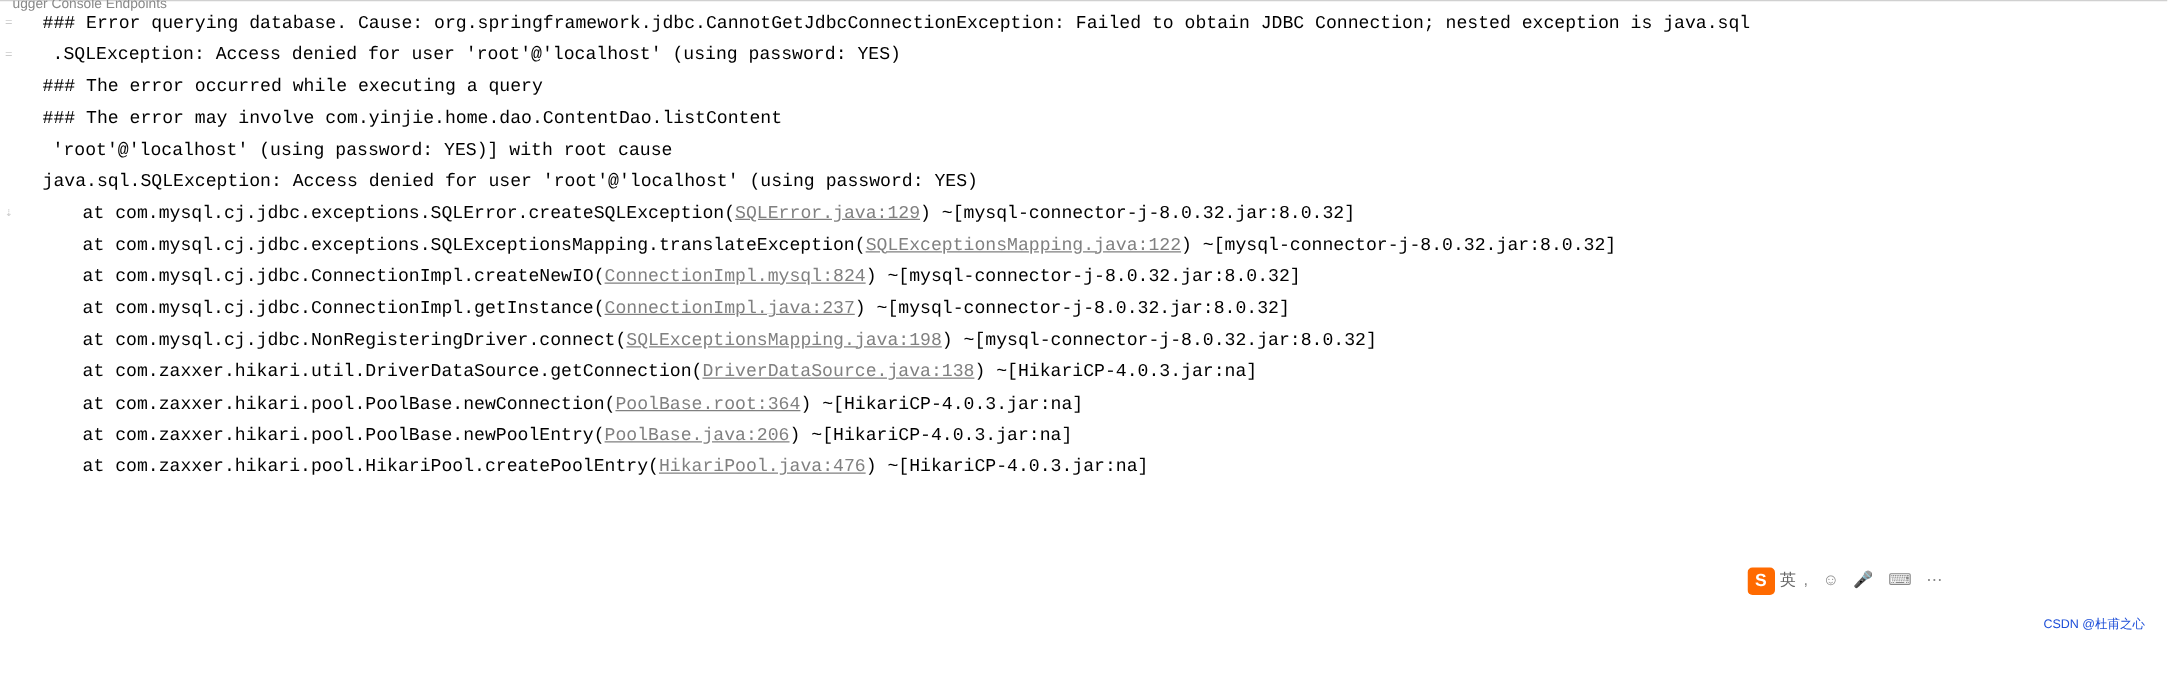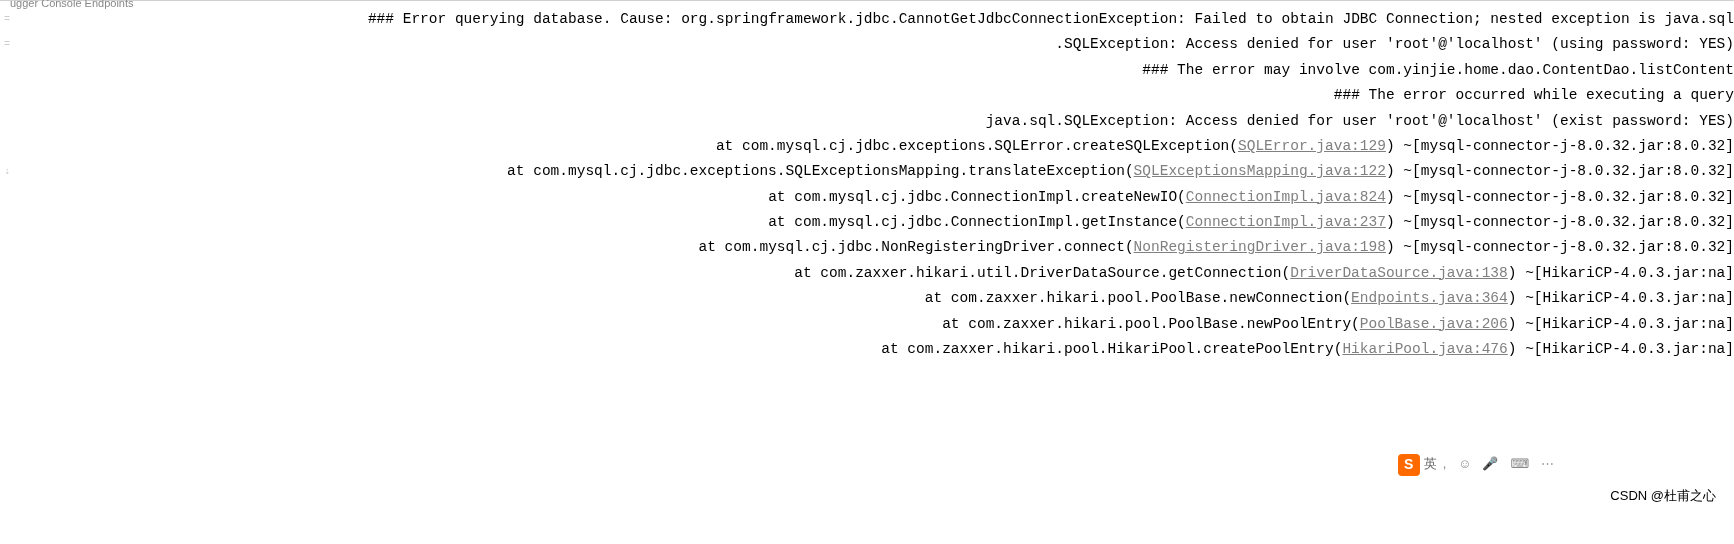--- a/index.html
+++ b/index.html
@@ -26,21 +26,20 @@
     .gutter-marker {
       height: 25.4px;
       display: flex;
       align-items: center;
       color: #cccccc;
       font-size: 10px;
     }
     .console-line {
       white-space: nowrap;
       padding-left: 16px;
-      text-align: right;
     }
     .console-line.wrapped {
       padding-left: 24px;
       font-family: Liberation Mono, monospace;
     }
     .console-line.stack {
       padding-left: 48px;
     }
     .link {
       color: #808080;
@@ -68,23 +67,23 @@
       color: #fff;
       font-weight: bold;
       font-size: 14px;
     }
     .ime-text { color: #666; }
     .ime-icons { color: #888; margin-left: 2px; letter-spacing: 4px; }
     .watermark {
       position: fixed;
       right: 18px;
       bottom: 36px;
-      color: #000000;
+      color: #1d4ed8;
       font-family: sans-serif;
-      font-size: 13px;
+      font-size: 10px;
     }
     .top-border {
       border-top: 1px solid #d0d0d0;
       margin-bottom: 2px;
     }
     .partial-tabs {
       position: absolute;
       top: -6px;
       left: 10px;
       color: #888;
@@ -117,31 +116,32 @@
       <div class="gutter-marker"></div>
       <div class="gutter-marker"></div>
       <div class="gutter-marker"></div>
       <div class="gutter-marker"></div>
       <div class="gutter-marker"></div>
       <div class="gutter-marker"></div>
     </div>
   <div id="lines">
       <div class="console-line">### Error querying database.  Cause: org.springframework.jdbc.CannotGetJdbcConnectionException: Failed to obtain JDBC Connection; nested exception is java.sql</div>
       <div class="console-line wrapped">.SQLException: Access denied for user 'root'@'localhost' (using password: YES)</div>
+      <div class="console-line">### The error occurred while executing a query</div>
       <div class="console-line">### The error may involve com.yinjie.home.dao.ContentDao.listContent</div>
-      <div class="console-line">### The error occurred while executing a query</div>
+      <div class="console-line wrapped">'root'@'localhost' (using password: YES)] with root cause</div>
       <div class="console-line"> </div>
-      <div class="console-line">java.sql.SQLException: Access denied for user 'root'@'localhost' (exist password: YES)</div>
+      <div class="console-line">java.sql.SQLException: Access denied for user 'root'@'localhost' (using password: YES)</div>
       <div class="console-line stack"><span>at com.mysql.cj.jdbc.exceptions.SQLError.createSQLException(</span><span class="link">SQLError.java:129</span><span>) ~[mysql-connector-j-8.0.32.jar:8.0.32]</span></div>
       <div class="console-line stack"><span>at com.mysql.cj.jdbc.exceptions.SQLExceptionsMapping.translateException(</span><span class="link">SQLExceptionsMapping.java:122</span><span>) ~[mysql-connector-j-8.0.32.jar:8.0.32]</span></div>
-      <div class="console-line stack"><span>at com.mysql.cj.jdbc.ConnectionImpl.createNewIO(</span><span class="link">ConnectionImpl.java:824</span><span>) ~[mysql-connector-j-8.0.32.jar:8.0.32]</span></div>
+      <div class="console-line stack"><span>at com.mysql.cj.jdbc.ConnectionImpl.createNewIO(</span><span class="link">ConnectionImpl.mysql:824</span><span>) ~[mysql-connector-j-8.0.32.jar:8.0.32]</span></div>
       <div class="console-line stack"><span>at com.mysql.cj.jdbc.ConnectionImpl.getInstance(</span><span class="link">ConnectionImpl.java:237</span><span>) ~[mysql-connector-j-8.0.32.jar:8.0.32]</span></div>
-      <div class="console-line stack"><span>at com.mysql.cj.jdbc.NonRegisteringDriver.connect(</span><span class="link">NonRegisteringDriver.java:198</span><span>) ~[mysql-connector-j-8.0.32.jar:8.0.32]</span></div>
+      <div class="console-line stack"><span>at com.mysql.cj.jdbc.NonRegisteringDriver.connect(</span><span class="link">SQLExceptionsMapping.java:198</span><span>) ~[mysql-connector-j-8.0.32.jar:8.0.32]</span></div>
       <div class="console-line stack"><span>at com.zaxxer.hikari.util.DriverDataSource.getConnection(</span><span class="link">DriverDataSource.java:138</span><span>) ~[HikariCP-4.0.3.jar:na]</span></div>
-      <div class="console-line stack"><span>at com.zaxxer.hikari.pool.PoolBase.newConnection(</span><span class="link">Endpoints.java:364</span><span>) ~[HikariCP-4.0.3.jar:na]</span></div>
+      <div class="console-line stack"><span>at com.zaxxer.hikari.pool.PoolBase.newConnection(</span><span class="link">PoolBase.root:364</span><span>) ~[HikariCP-4.0.3.jar:na]</span></div>
       <div class="console-line stack"><span>at com.zaxxer.hikari.pool.PoolBase.newPoolEntry(</span><span class="link">PoolBase.java:206</span><span>) ~[HikariCP-4.0.3.jar:na]</span></div>
       <div class="console-line stack"><span>at com.zaxxer.hikari.pool.HikariPool.createPoolEntry(</span><span class="link">HikariPool.java:476</span><span>) ~[HikariCP-4.0.3.jar:na]</span></div>
     </div>
 </div>
 
 <div class="ime-badge">
   <div class="ime-logo">S</div>
   <span class="ime-text">英</span>
   <span class="ime-icons">, ☺ 🎤 ⌨ ⋯</span>
 </div>

